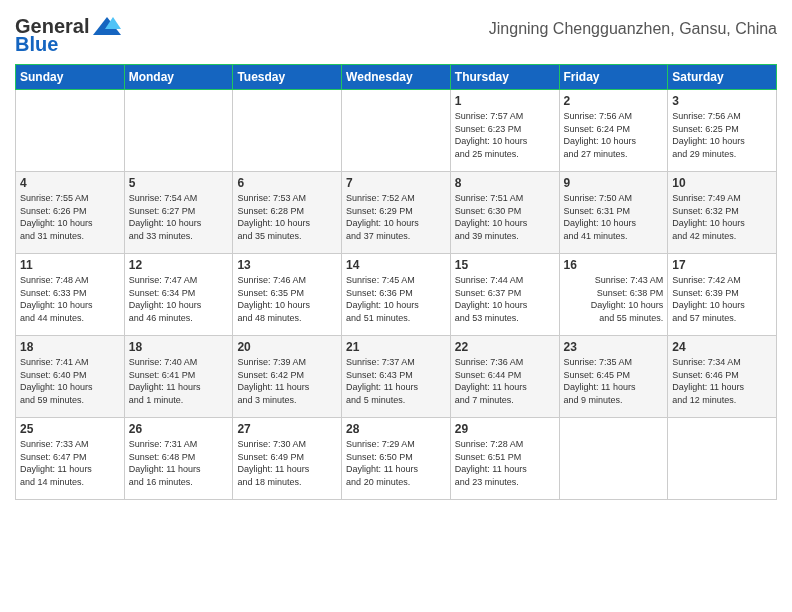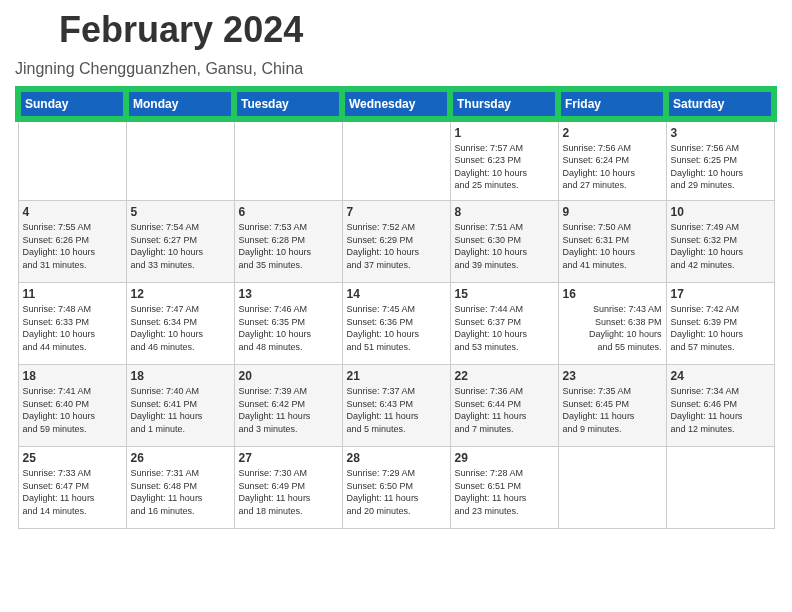--- a/index.html
+++ b/index.html
@@ -41,21 +41,21 @@
       border-collapse: collapse;
       table-layout: fixed;
     }
     .calendar th {
       background: #1565c0;
       color: #fff;
       font-size: 12px;
       font-weight: bold;
       padding: 5px 4px;
       text-align: left;
-      border: 6px solid #22c55e;
+      border: 1px solid #22c55e;
     }
     .calendar td {
       border: 1px solid #ccc;
       vertical-align: top;
       padding: 4px 4px;
       font-size: 9.5px;
       color: #333;
       height: 82px;
       background: #fff;
     }
@@ -74,22 +74,35 @@
       color: #333;
     }
     .empty-cell {
       background: #f9f9f9;
     }
   </style>
 </head>
 <body>
 
 <div class="header-area">
+  <div class="logo">
+    <div style="display:flex;align-items:center;gap:2px;">
+      <div style="font-size:20px;font-weight:bold;color:#333;line-height:1;">
+        <span style="color:#333;">General</span>
+      </div>
+      <svg width="32" height="22" viewBox="0 0 32 22">
+        <polygon points="16,2 30,20 2,20" fill="#1565c0"></polygon>
+        <polygon points="22,2 30,14 14,14" fill="#4fc3f7"></polygon>
+      </svg>
+    </div>
+    <div style="font-size:20px;font-weight:bold;color:#1565c0;margin-top:-4px;">
+      <span>Blue</span>
+    </div>
+  </div>
   <div class="title-area">
-    <div class="month-year">February 2024</div>
     <div class="location">Jingning Chengguanzhen, Gansu, China</div>
   </div>
 </div>
 
 <table class="calendar">
   <thead>
     <tr>
     <th>Sunday</th>
         <th>Monday</th>
         <th>Tuesday</th>

